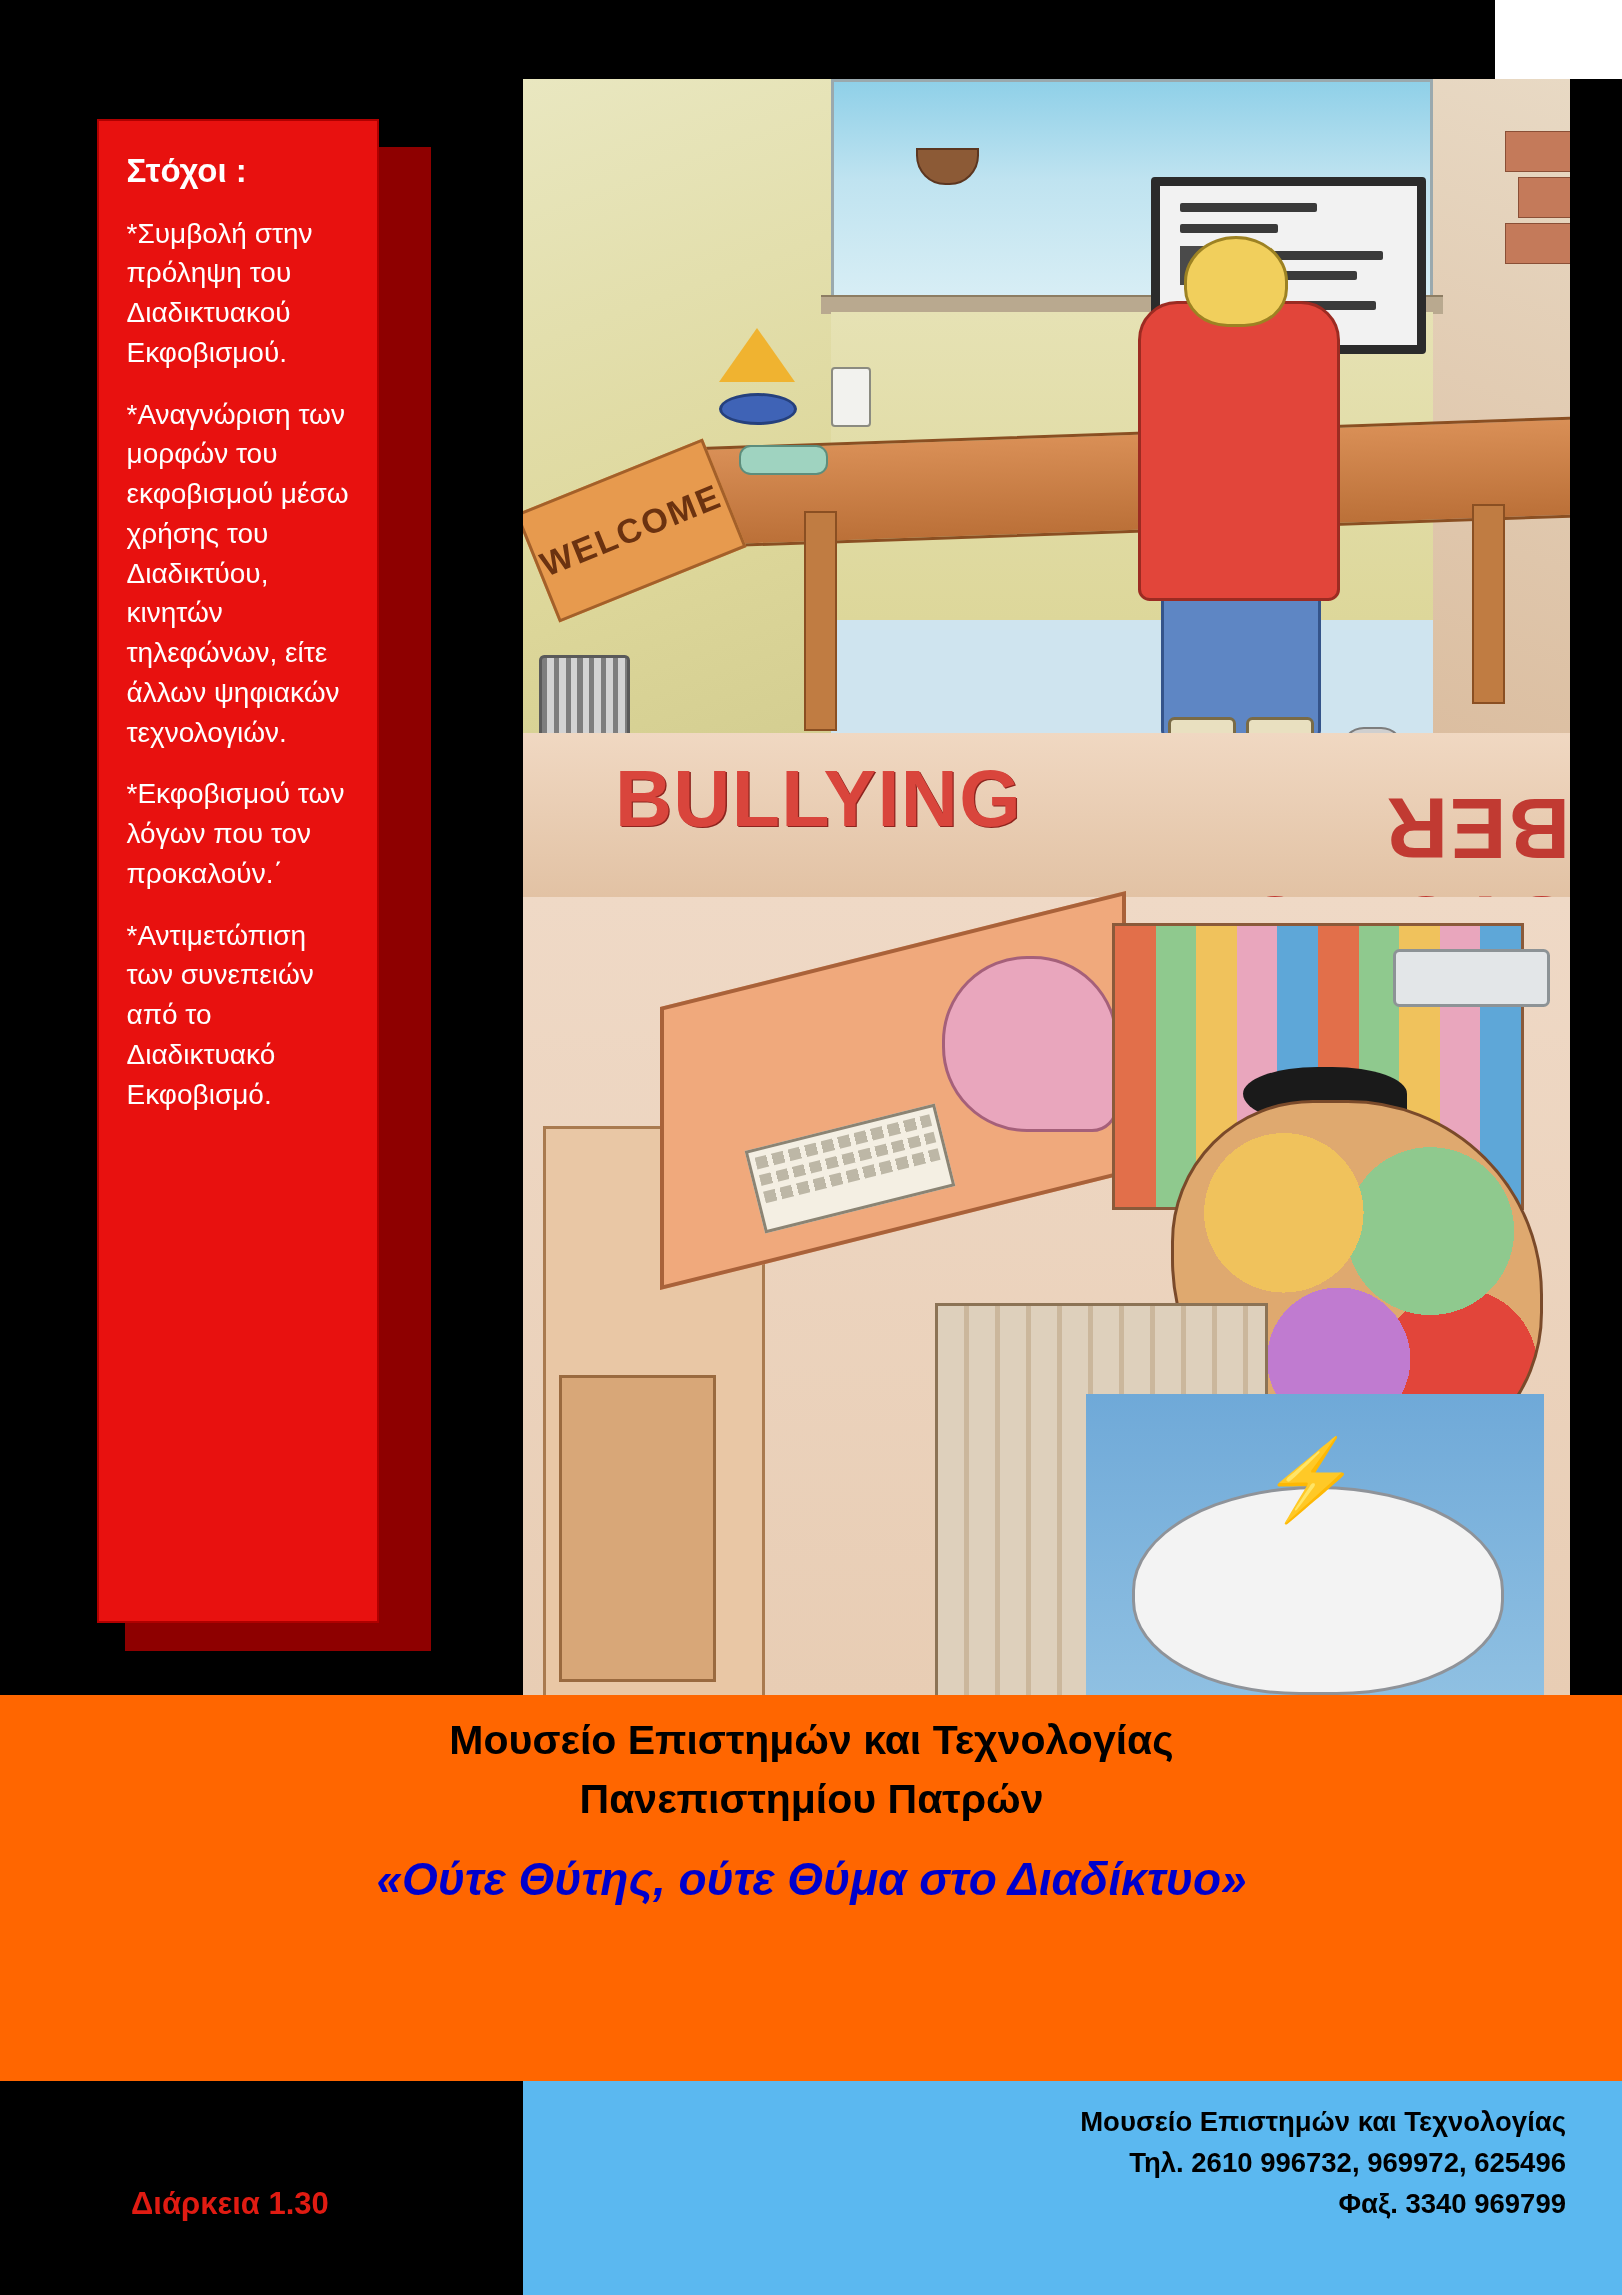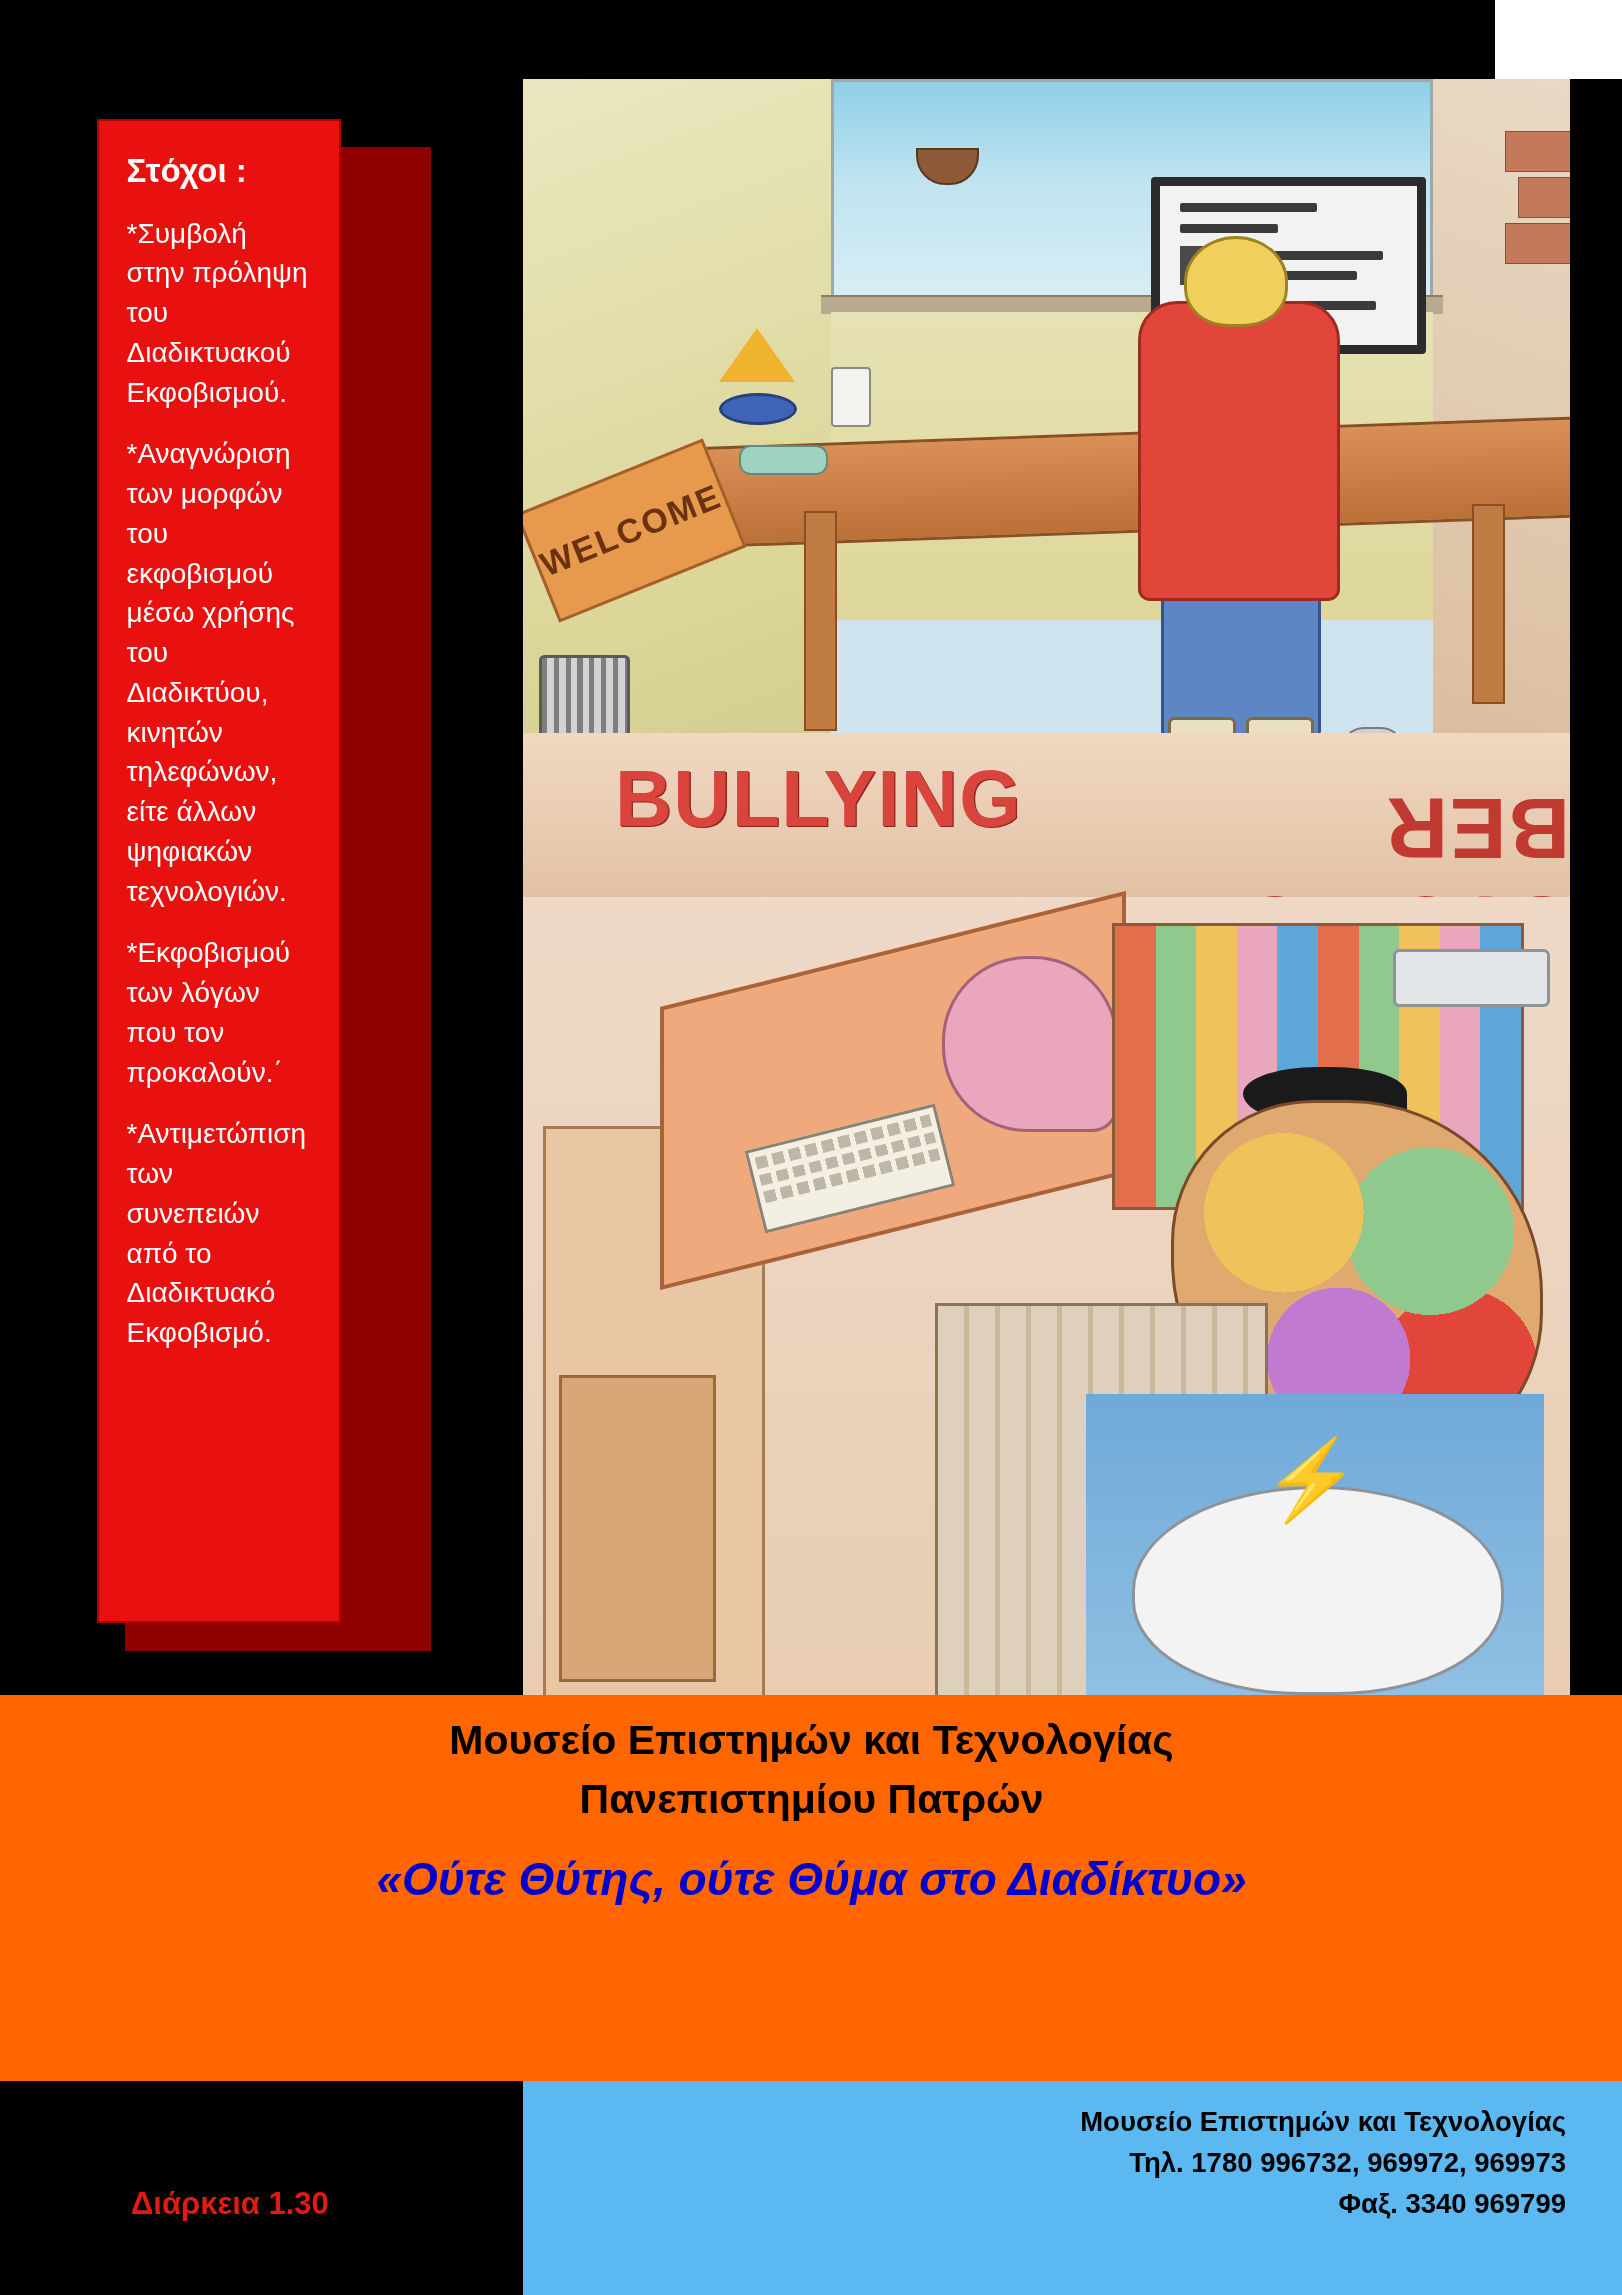--- a/index.html
+++ b/index.html
@@ -53,21 +53,21 @@
     left: 27.5px;
     top: 27.5px;
     width: 306px;
     height: 1504px;
     background: #8e0000;
   }
   .goals-face {
     position: absolute;
     left: 0;
     top: 0;
-    width: 244px;
+    width: 282px;
     height: 1504px;
     background: #e8110f;
     border: 2px solid #b00000;
     box-sizing: border-box;
     padding: 31px 27.5px 19.6px 27.5px;
   }
   .goals-title {
     color: #ffffff;
     font-size: 33px;
     font-weight: bold;
@@ -472,18 +472,18 @@
     <p class="banner-title1">Μουσείο Επιστημών και Τεχνολογίας</p>
     <p class="banner-title2">Πανεπιστημίου Πατρών</p>
     <p class="banner-quote">«Ούτε Θύτης, ούτε Θύμα στο Διαδίκτυο»</p>
   </div>
 
   <div class="bottom-left"></div>
   <div class="duration">Διάρκεια  1.30</div>
 
   <div class="bottom-right">
     <p class="contact-line">Μουσείο Επιστημών και Τεχνολογίας</p>
-    <p class="contact-line">Τηλ. 1780 996732, 969972, 969973</p>
+    <p class="contact-line">Τηλ. 2610 996732, 969972, 625496</p>
     <p class="contact-line">Φαξ. 3340 969799</p>
   </div>
 
 </div>
 
 
 </body></html>

